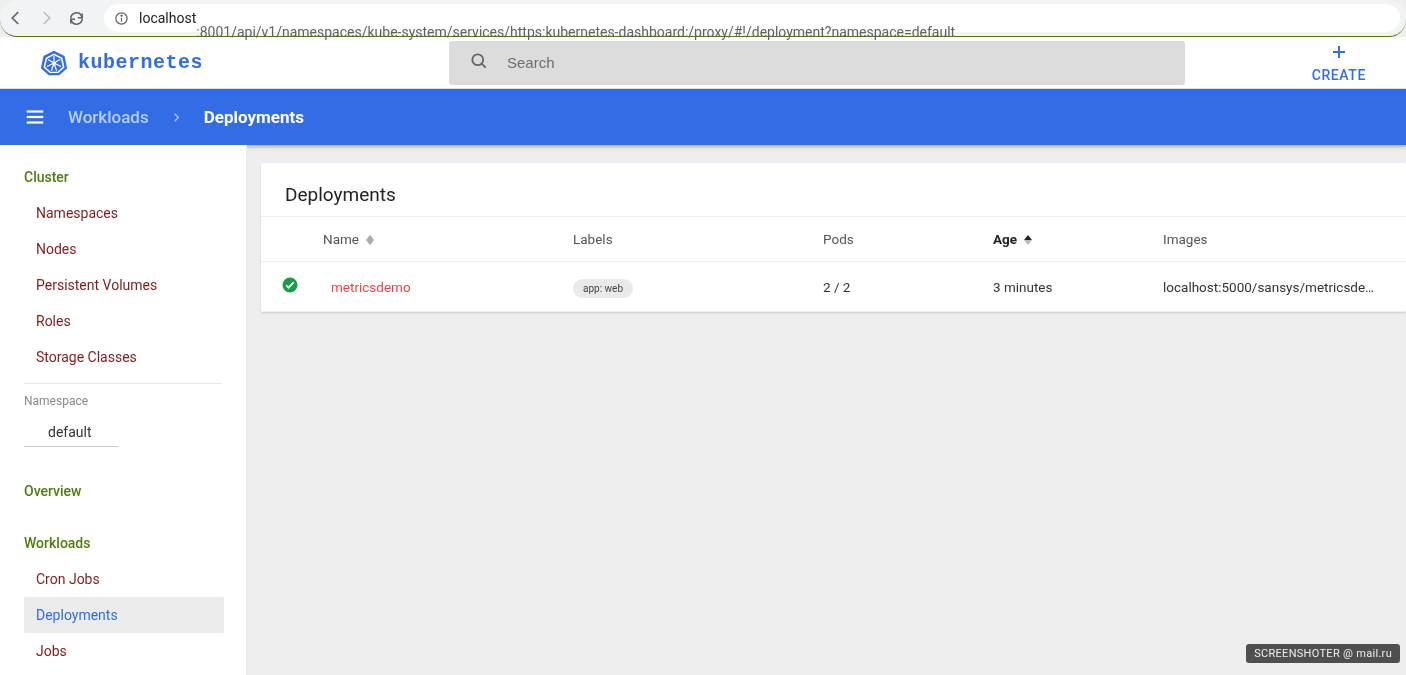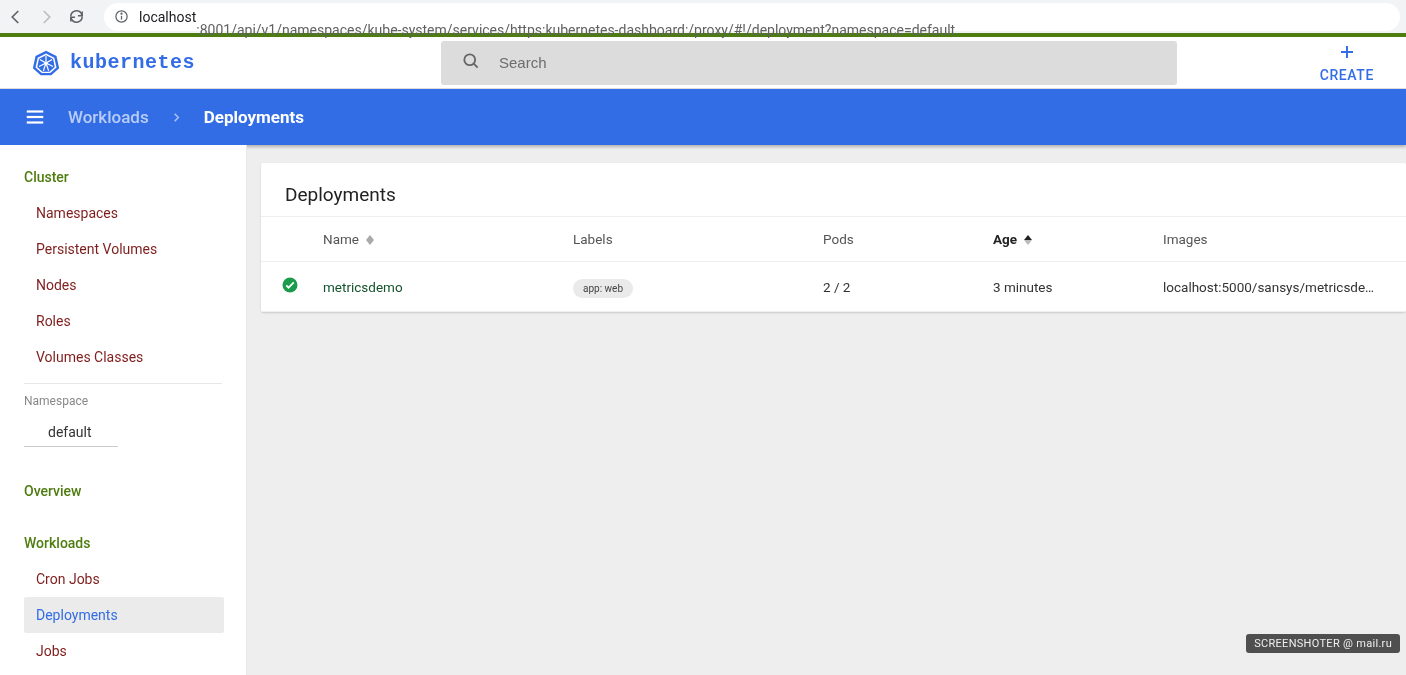--- a/index.html
+++ b/index.html
@@ -5,22 +5,23 @@
     * { margin: 0; padding: 0; box-sizing: border-box; }
     body { font-family: Roboto, "Helvetica Neue", Arial, sans-serif; background: #eeeeee; overflow: hidden; width: 1406px; height: 675px; }
 
     
     .browser-bar {
       height: 37px;
       background: #f1f3f4;
       display: flex;
       align-items: center;
       padding: 0 6px;
-      border-bottom: 4px solid #4d7c0f;
+      border-bottom: 1px solid #4d7c0f;
       gap: 10px;
+      border-radius: 17px;
     }
     .nav-icon { width: 20px; height: 20px; display: flex; align-items: center; justify-content: center; color: #5f6368; cursor: pointer; }
     .nav-icon.disabled { color: #bdbdbd; }
     .url-bar {
       flex: 1;
       height: 28px;
       background: #ffffff;
       border-radius: 14px;
       display: flex;
       align-items: center;
@@ -32,21 +33,21 @@
     .url-bar .info-icon { margin-right: 10px; display: inline-flex; }
     .url-bar .host { color: #202124; }
     .url-bar .port, .url-bar .rest { color: #616161; margin-top: 27px; }
 
     
     .app-header {
       height: 52px;
       background: #ffffff;
       display: flex;
       align-items: center;
-      padding: 0 32px;
+      padding: 0 40px;
       gap: 16px;
       border-bottom: 1px solid #e0e0e0;
     }
     .logo-area { display: flex; align-items: center; gap: 10px; min-width: 360px; }
     .k8s-logo { width: 28px; height: 28px; }
     .brand { font-family: 'Courier New', monospace; font-weight: 700; font-size: 20px; color: #326de6; letter-spacing: 0.5px; }
     .search-box {
       flex: 0 0 736px;
       height: 44px;
       background: #dcdcdc;
@@ -98,27 +99,27 @@
     .card-title { font-size: 19px; color: #222; padding: 20px 24px 10px; }
     table { width: 100%; border-collapse: collapse; font-size: 13.5px; }
     thead th { text-align: left; font-weight: 400; color: #555; padding: 14px 12px; border-top: 1px solid #eee; border-bottom: 1px solid #eee; }
     thead th.sorted { font-weight: 700; color: #222; }
     th:first-child, td:first-child { width: 40px; padding-left: 20px; }
     th:nth-child(2), td:nth-child(2) { width: 250px; }
     th:nth-child(3), td:nth-child(3) { width: 250px; }
     th:nth-child(4), td:nth-child(4) { width: 170px; }
     th:nth-child(5), td:nth-child(5) { width: 170px; }
     tbody td { padding: 14px 12px; color: #333; border-bottom: 1px solid #f0f0f0; }
-    .name-link { color: #14532d; cursor: pointer; }
+    .name-link { color: #ef4444; cursor: pointer; margin-left: 8px; }
     .chip { background: #eaeaea; color: #444; border-radius: 12px; padding: 4px 10px; font-size: 10px; }
     .status-ok { width: 18px; height: 18px; display:inline-block; }
     .sort-arrows { display:inline-flex; flex-direction:column; margin-left:4px; vertical-align:middle; }
 
     .watermark {
-      position: fixed; right: 6px; bottom: 22px;
+      position: fixed; right: 6px; bottom: 12px;
       background: rgba(50,50,50,0.85); color: #eee; font-size: 11px;
       padding: 3px 8px; border-radius: 3px; letter-spacing: 0.3px;
     }
   </style>
 </head>
 <body>
 
 <div class="browser-bar">
   <div class="nav-icon">
     <svg width="18" height="18" viewBox="0 0 24 24" fill="none" stroke="currentColor" stroke-width="2.2">
@@ -205,24 +206,24 @@
       </svg>
   </span>
   <span class="crumb-active">Deployments</span>
 </div>
 
 <div class="main">
 
   <div class="sidebar">
     <div class="side-head">Cluster</div>
     <div class="side-item">Namespaces</div>
+    <div class="side-item">Nodes</div>
     <div class="side-item">Persistent Volumes</div>
-    <div class="side-item">Nodes</div>
     <div class="side-item">Roles</div>
-    <div class="side-item">Volumes Classes</div>
+    <div class="side-item">Storage Classes</div>
     <hr class="side-divider">
 
     <div class="ns-label">Namespace</div>
     <div class="ns-select">
       <span>default</span>
       <svg width="10" height="10" viewBox="0 0 24 24" fill="#777">
           <path d="M4 8l8 8 8-8z"></path>
         </svg>
     </div>
 

